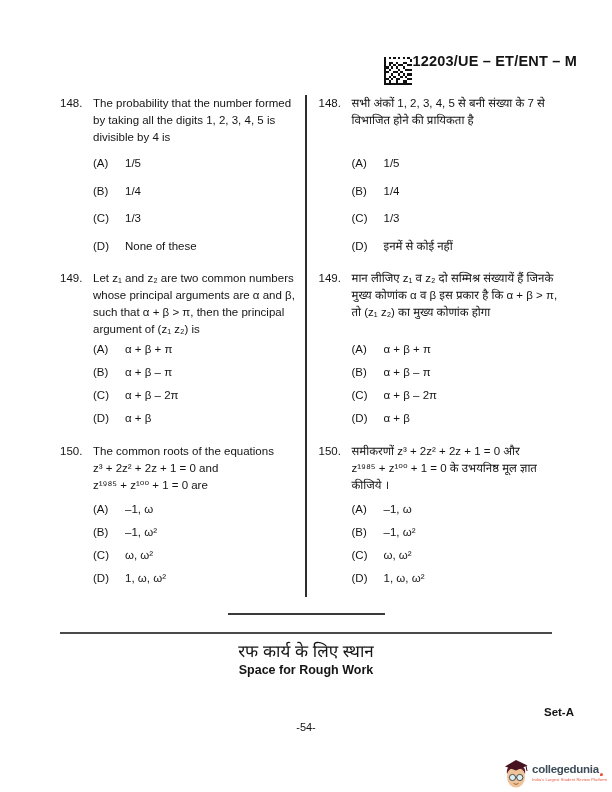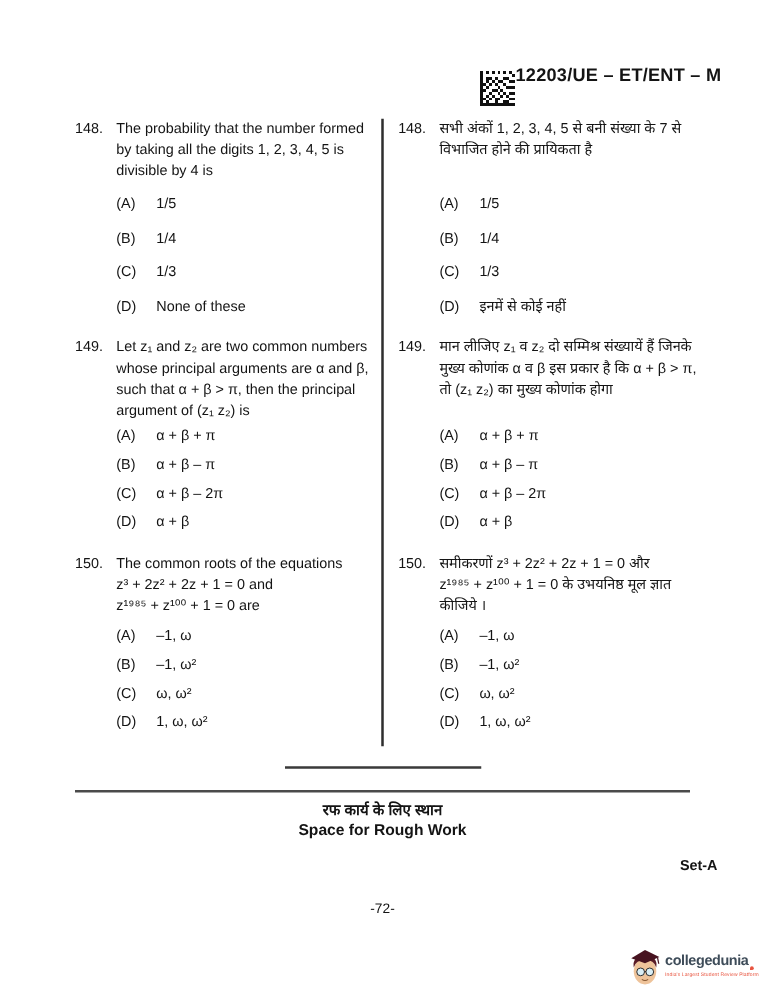--- a/index.html
+++ b/index.html
@@ -32,25 +32,25 @@
   .opts-tight .opt { margin-bottom:6px; }
   .mt9  { margin-top:9px; }
   .mt26 { margin-top:26px; }
   .mt3  { margin-top:3px; }
   .mt20 { margin-top:20px; }
   .mt7  { margin-top:7px; }
   
   .rough { margin-top:16px; text-align:center; }
   .short-line { width:157px; height:2px; background:#3a3a3a; margin:0 auto; }
   .full-line  { width:492px; height:2px; background:#4a4a4a; margin:17px auto 0 auto; }
-  .rough-hi { margin-top:5px; font-size:12px; font-weight:bold; }
+  .rough-hi { margin-top:5px; font-size:17px; font-weight:normal; }
   .rough-en { margin-top:1px; font-size:12.5px; font-weight:bold; }
   
   .pageno { position:absolute; top:721px; left:0; right:0; text-align:center; font-size:11px; }
-  .setlbl { position:absolute; top:687px; right:38px; font-size:11.5px; font-weight:bold;text-align:center; }
+  .setlbl { position:absolute; top:706px; right:38px; font-size:11.5px; font-weight:bold;text-align:center; }
   
   .logo { position:absolute; right:5px; bottom:3px; display:flex; align-items:center; gap:3px; }
   .logo-txt { display:flex; flex-direction:column; line-height:1; }
   .logo-brand-row { display:flex; align-items:flex-end; }
   .logo-brand { font-size:11.5px; font-weight:bold; letter-spacing:-.3px; }
   .logo-pin { width:3px; height:3px; background:#e8543f; border-radius:50% 50% 50% 0; margin:2px 0 0 1px; }
   .logo-tag { font-size:4px; margin-top:2px; letter-spacing:.1px; }
 </style>
 </head>
 <body>
@@ -248,21 +248,21 @@
     </div>
   </div>
 
   <div class="rough">
     <div class="short-line"></div>
     <div class="full-line"></div>
     <div class="rough-hi">रफ कार्य के लिए स्थान</div>
     <div class="rough-en">Space for Rough Work</div>
   </div>
 
-  <div class="pageno">-72-</div>
+  <div class="pageno">-54-</div>
   <div class="setlbl">Set-A</div>
 
   <div class="logo">
     <svg viewBox="0 0 26 32" width="26" height="32">
       <ellipse cx="13" cy="20" rx="9" ry="10.5" fill="#eec39a"></ellipse>
       <path d="M4 17 Q2.5 8 13 7 Q23.5 8 22 17 Q20 10.5 13 11 Q6 10.5 4 17 Z" fill="#5a1b26"></path>
       <polygon points="2,9.5 13,3 24.5,8.5 13,13.5" fill="#471320"></polygon>
       <line x1="23" y1="9" x2="24" y2="14" stroke="#471320" stroke-width="1"></line>
       <circle cx="9.5" cy="20.5" r="3.1" fill="#d9eef5" stroke="#2b2b2b" stroke-width="0.8"></circle>
       <circle cx="16.8" cy="20.5" r="3.1" fill="#d9eef5" stroke="#2b2b2b" stroke-width="0.8"></circle>

